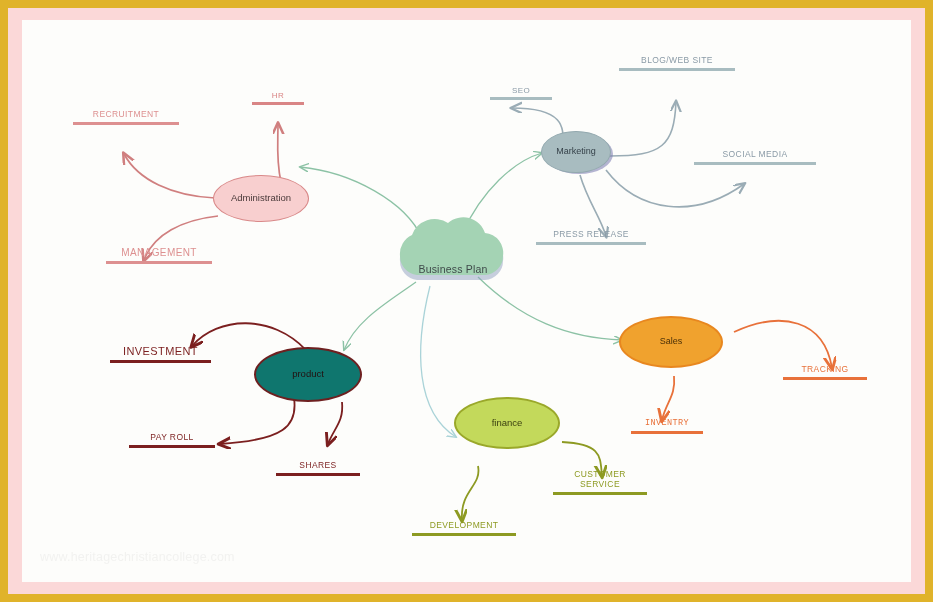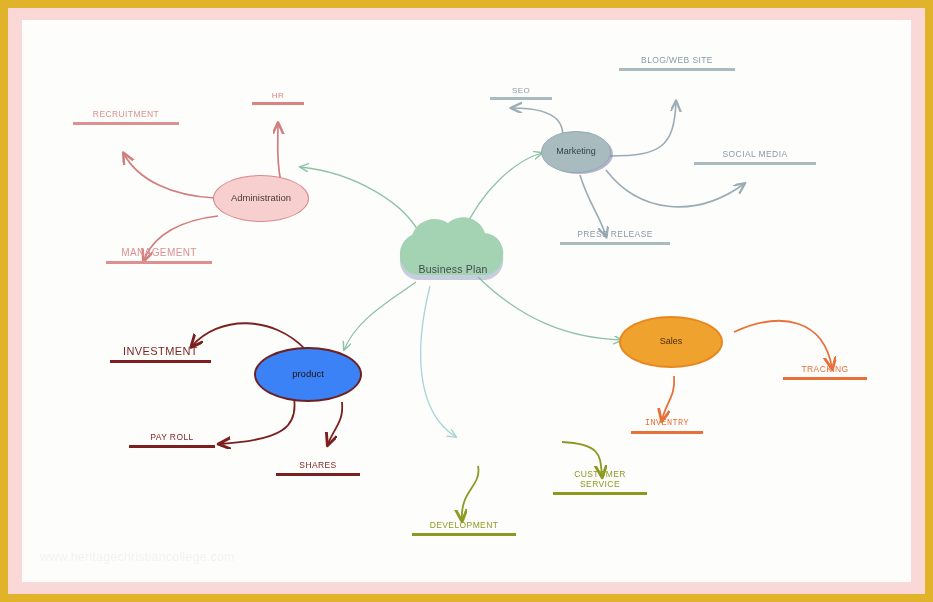--- a/index.html
+++ b/index.html
@@ -189,28 +189,31 @@
       <div id="cloudlabel">Business Plan</div>
 
       <div class="node" style="left:519px; top:111px; width:70px; height:42px; background:#a8bcc0; border:1.5px solid #92a8ae; color:#36424a; font-size:9px; box-shadow:3px 2px 0 -1px rgba(120,120,175,0.55);">
         <span>Marketing</span>
       </div>
 
       <div class="node" style="left:191px; top:155px; width:96px; height:47px; background:#f8cfcf; border:1.5px solid #d98989; color:#4a3a3a; font-size:9.5px;">
         <span>Administration</span>
       </div>
 
-      <div class="node" style="left:232px; top:327px; width:108px; height:55px; background:#3b82f6; border:2px solid #6e2020; color:#241010; font-size:9.5px;">
+      <div class="node" style="left:232px; top:327px; width:108px; height:55px; background:#0f766e; border:2px solid #6e2020; color:#241010; font-size:9.5px;">
         <span>product</span>
       </div>
 
       <div class="node" style="left:597px; top:296px; width:104px; height:52px; background:#f0a22e; border:2px solid #e8871f; color:#4a3008; font-size:9px;">
         <span>Sales</span>
       </div>
 
+      <div class="node" style="left:432px; top:377px; width:106px; height:52px; background:#c3d95b; border:2px solid #9aa82a; color:#3a4010; font-size:9.5px;">
+        <span>finance</span>
+      </div>
 
       <div class="leaf" style="left:230px; top:71px; width:52px;">
         <span class="ltext" style="color:#d98585; font-size:8px;">HR</span>
         <span class="lrule" style="background:#d98585;"></span>
       </div>
       <div class="leaf" style="left:51px; top:90px; width:106px;">
         <span class="ltext" style="color:#dd9090; font-size:8.5px;">RECRUITMENT</span>
         <span class="lrule" style="background:#dd9090;"></span>
       </div>
       <div class="leaf" style="left:84px; top:227px; width:106px;">
@@ -223,21 +226,21 @@
         <span class="lrule" style="background:#a8bcc0;"></span>
       </div>
       <div class="leaf" style="left:597px; top:36px; width:116px;">
         <span class="ltext" style="color:#8a9aa6; font-size:8.5px;">BLOG/WEB SITE</span>
         <span class="lrule" style="background:#a8bcc0;"></span>
       </div>
       <div class="leaf" style="left:672px; top:130px; width:122px;">
         <span class="ltext" style="color:#8a9aa6; font-size:8.5px;">SOCIAL MEDIA</span>
         <span class="lrule" style="background:#a8bcc0;"></span>
       </div>
-      <div class="leaf" style="left:538px; top:210px; width:110px;text-align:center;">
+      <div class="leaf" style="left:514px; top:210px; width:110px;text-align:center;">
         <span class="ltext" style="color:#8a9aa6; font-size:8.5px;">PRESS RELEASE</span>
         <span class="lrule" style="background:#a8bcc0;"></span>
       </div>
 
       <div class="leaf" style="left:88px; top:325px; width:101px;">
         <span class="ltext" style="color:#7b1f1f; font-size:11px;">INVESTMENT</span>
         <span class="lrule" style="background:#7b1f1f;"></span>
       </div>
       <div class="leaf" style="left:107px; top:413px; width:86px;">
         <span class="ltext" style="color:#7b1f1f; font-size:8.5px;">PAY ROLL</span>

